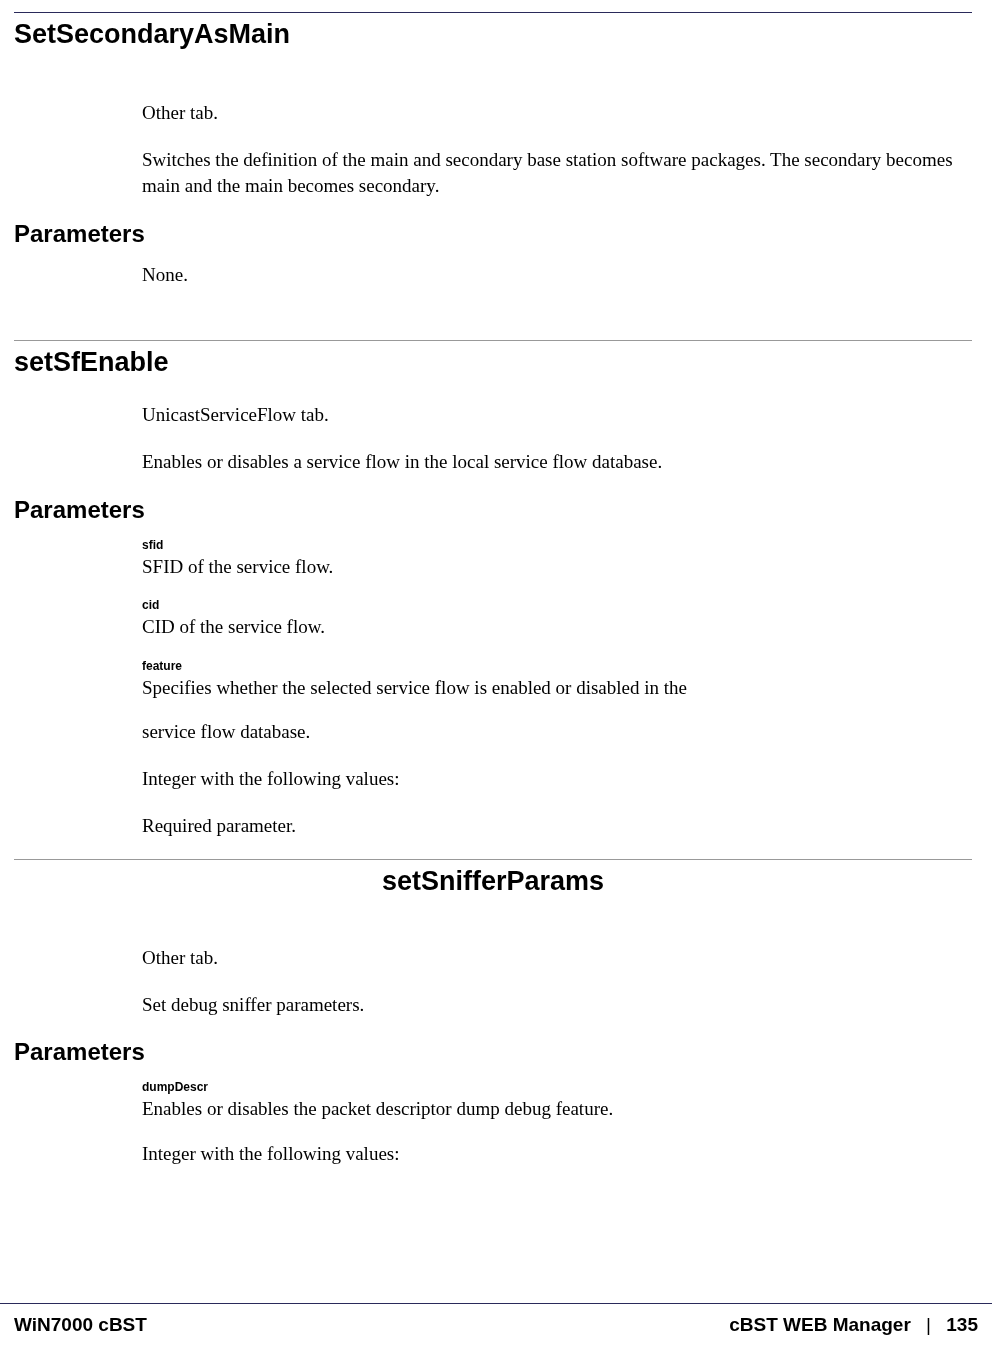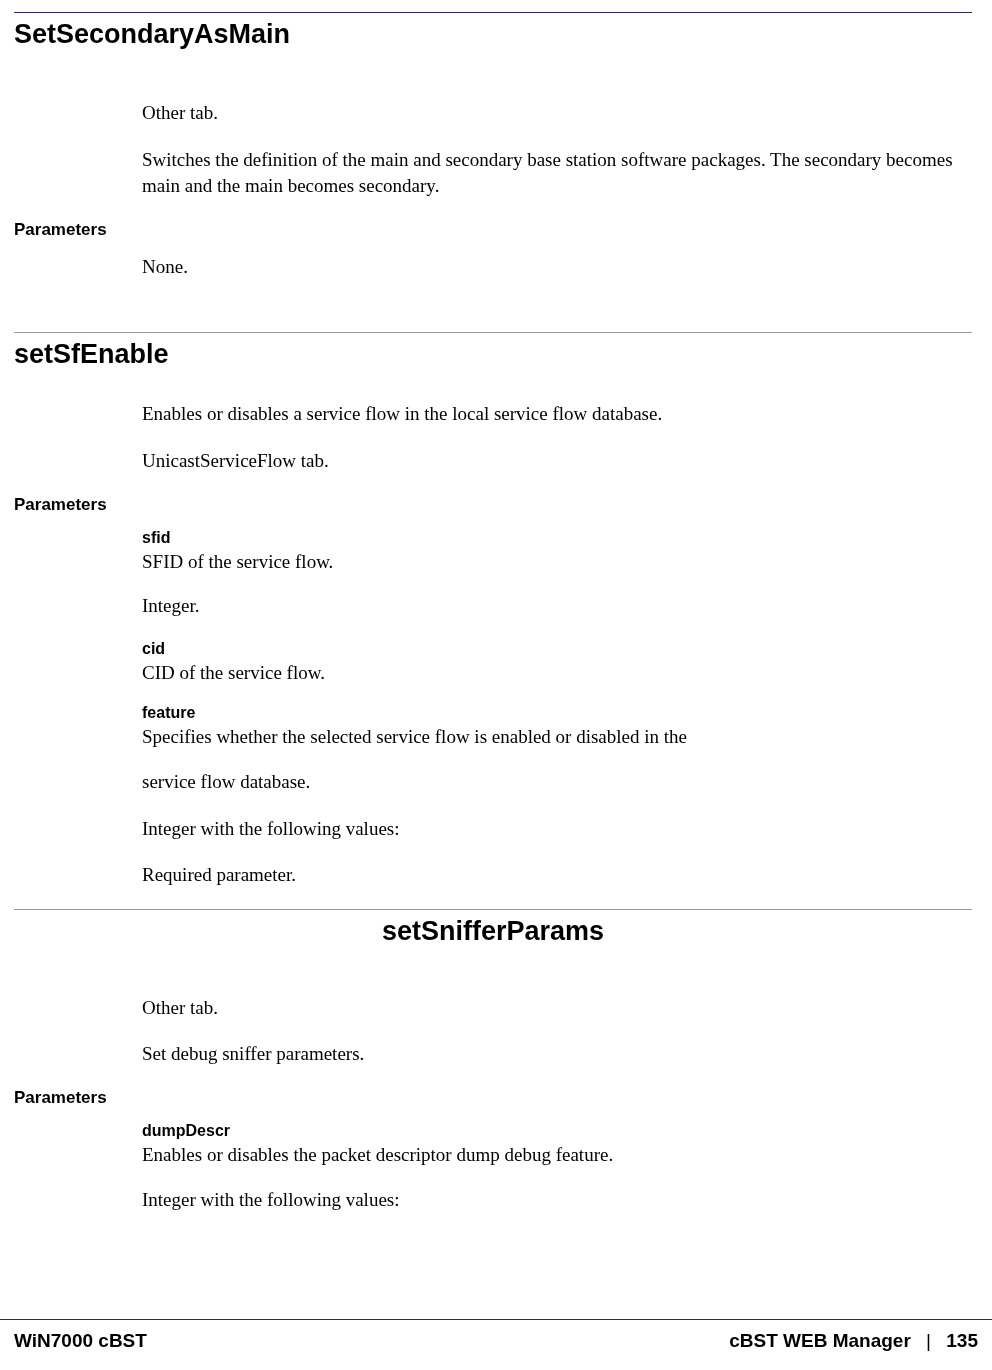--- a/index.html
+++ b/index.html
@@ -29,47 +29,47 @@
       margin-bottom: 50px;
     }
     .section-title-mid {
       font-family: Arial, Helvetica, sans-serif;
       font-weight: bold;
       font-size: 27px;
       color: #000000;
       border-top: 1px solid #999;
       padding-top: 6px;
       margin-top: 52px;
-      margin-bottom: 31px;
+      margin-bottom: 24px;
     }
     .body-text {
       font-family: Liberation Serif, serif;
       font-size: 19px;
       margin-left: 128px;
       margin-bottom: 20px;
       line-height: 1.4;
     }
     .subheading {
       font-family: Arial, Helvetica, sans-serif;
       font-weight: bold;
-      font-size: 17px;
+      font-size: 24px;
       margin-top: 8px;
       margin-bottom: 14px;
     }
     .param-name {
       font-family: Arial, Helvetica, sans-serif;
       font-weight: bold;
-      font-size: 16px;
+      font-size: 12px;
       margin-left: 128px;
       margin-bottom: 2px;
       margin-top: 6px;
     }
     .footer {
       position: absolute;
-      bottom: 0;
+      bottom: 16px;
       left: 0;
       right: 0;
       border-top: 1.5px solid #2a2a5a;
       padding: 10px 14px 18px 14px;
       display: flex;
       justify-content: space-between;
       align-items: center;
     }
     .footer-left {
       font-family: Arial, Helvetica, sans-serif;
@@ -91,27 +91,26 @@
 
 <div class="page-content">
 
   <h2 class="section-title">SetSecondaryAsMain</h2>
   <p class="body-text">Other tab.</p>
   <p class="body-text">Switches the definition of the main and secondary base station software packages. The secondary becomes main and the main becomes secondary.</p>
   <h3 class="subheading">Parameters</h3>
   <p class="body-text">None.</p>
 
   <h2 class="section-title-mid">setSfEnable</h2>
+  <p class="body-text">UnicastServiceFlow tab.</p>
   <p class="body-text">Enables or disables a service flow in the local service flow database.</p>
-  <p class="body-text">UnicastServiceFlow tab.</p>
   <h3 class="subheading">Parameters</h3>
 
   <p class="param-name">sfid</p>
   <p class="body-text" style="margin-bottom:18px;">SFID of the service flow.</p>
-  <p class="body-text">Integer.</p>
 
   <p class="param-name">cid</p>
   <p class="body-text" style="margin-bottom:18px;">CID of the service flow.</p>
 
   <p class="param-name">feature</p>
   <p class="body-text" style="margin-bottom:18px;">Specifies whether the selected service flow is enabled or disabled in the</p>
   <p class="body-text">service flow database.</p>
   <p class="body-text">Integer with the following values:</p>
   <p class="body-text">Required parameter.</p>
 

